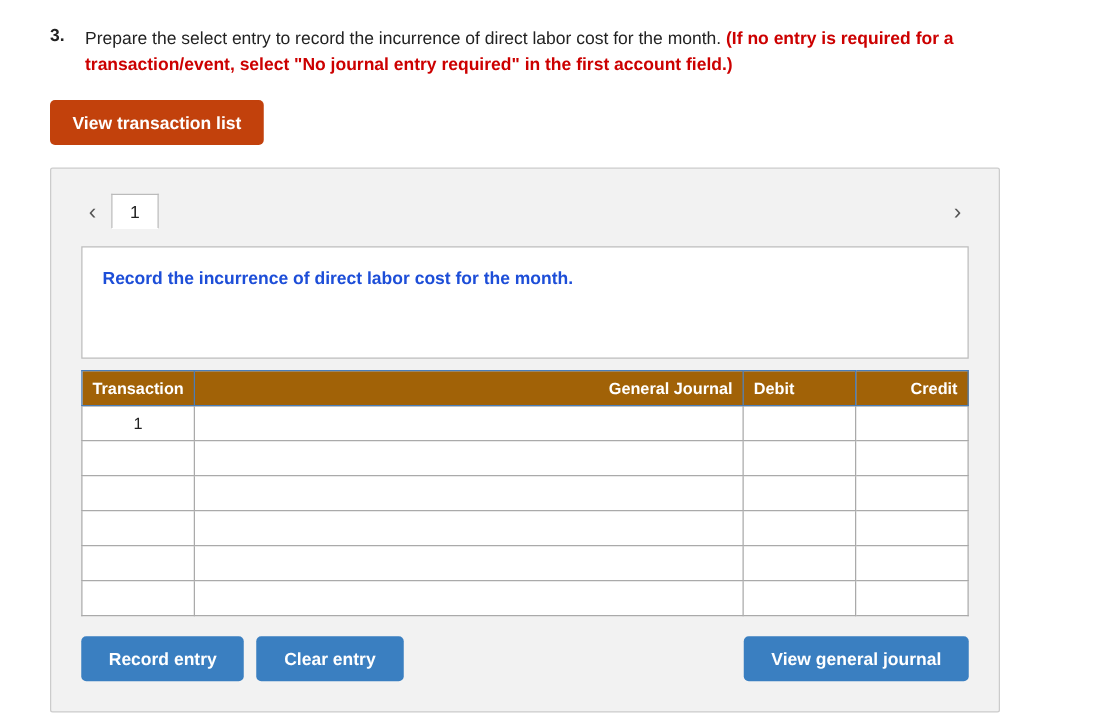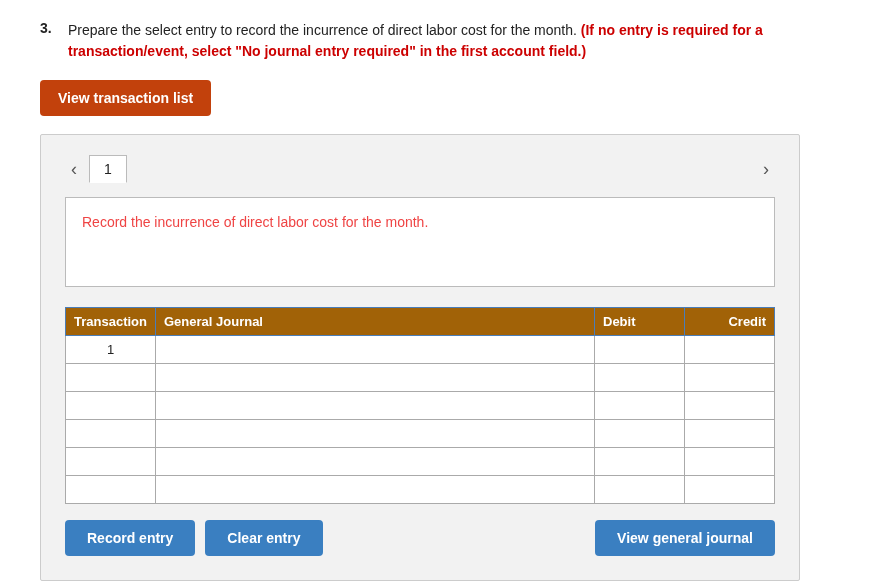--- a/index.html
+++ b/index.html
@@ -77,24 +77,25 @@
     .tab-spacer {
       flex: 1;
     }
     .tab-arrow-right {
       margin-left: auto;
     }
     .description-box {
       background: #fff;
       border: 1px solid #bbb;
       padding: 16px;
-      margin-bottom: 20px;
+      margin-bottom: 9px;
       min-height: 90px;
       font-size: 14px;
-      color: #ef4444;
+      color: #1d4ed8;
+      font-weight: bold;
     }
     .note-text {
       color: #cc0000;
       font-size: 13px;
       margin-bottom: 10px;
     }
     .journal-table {
       width: 100%;
       border-collapse: collapse;
       background: #fff;
@@ -105,21 +106,21 @@
       padding: 6px 8px;
       border: 1px solid #4a7db8;
       font-size: 13px;
       font-weight: bold;
     }
     .journal-table th.th-transaction {
       width: 90px;
       text-align: center;
     }
     .journal-table th.th-general {
-      text-align: left;
+      text-align: right;
     }
     .journal-table th.th-debit {
       width: 90px;
       text-align: left;
     }
     .journal-table th.th-credit {
       width: 90px;
       text-align: right;
     }
     .journal-table td {

